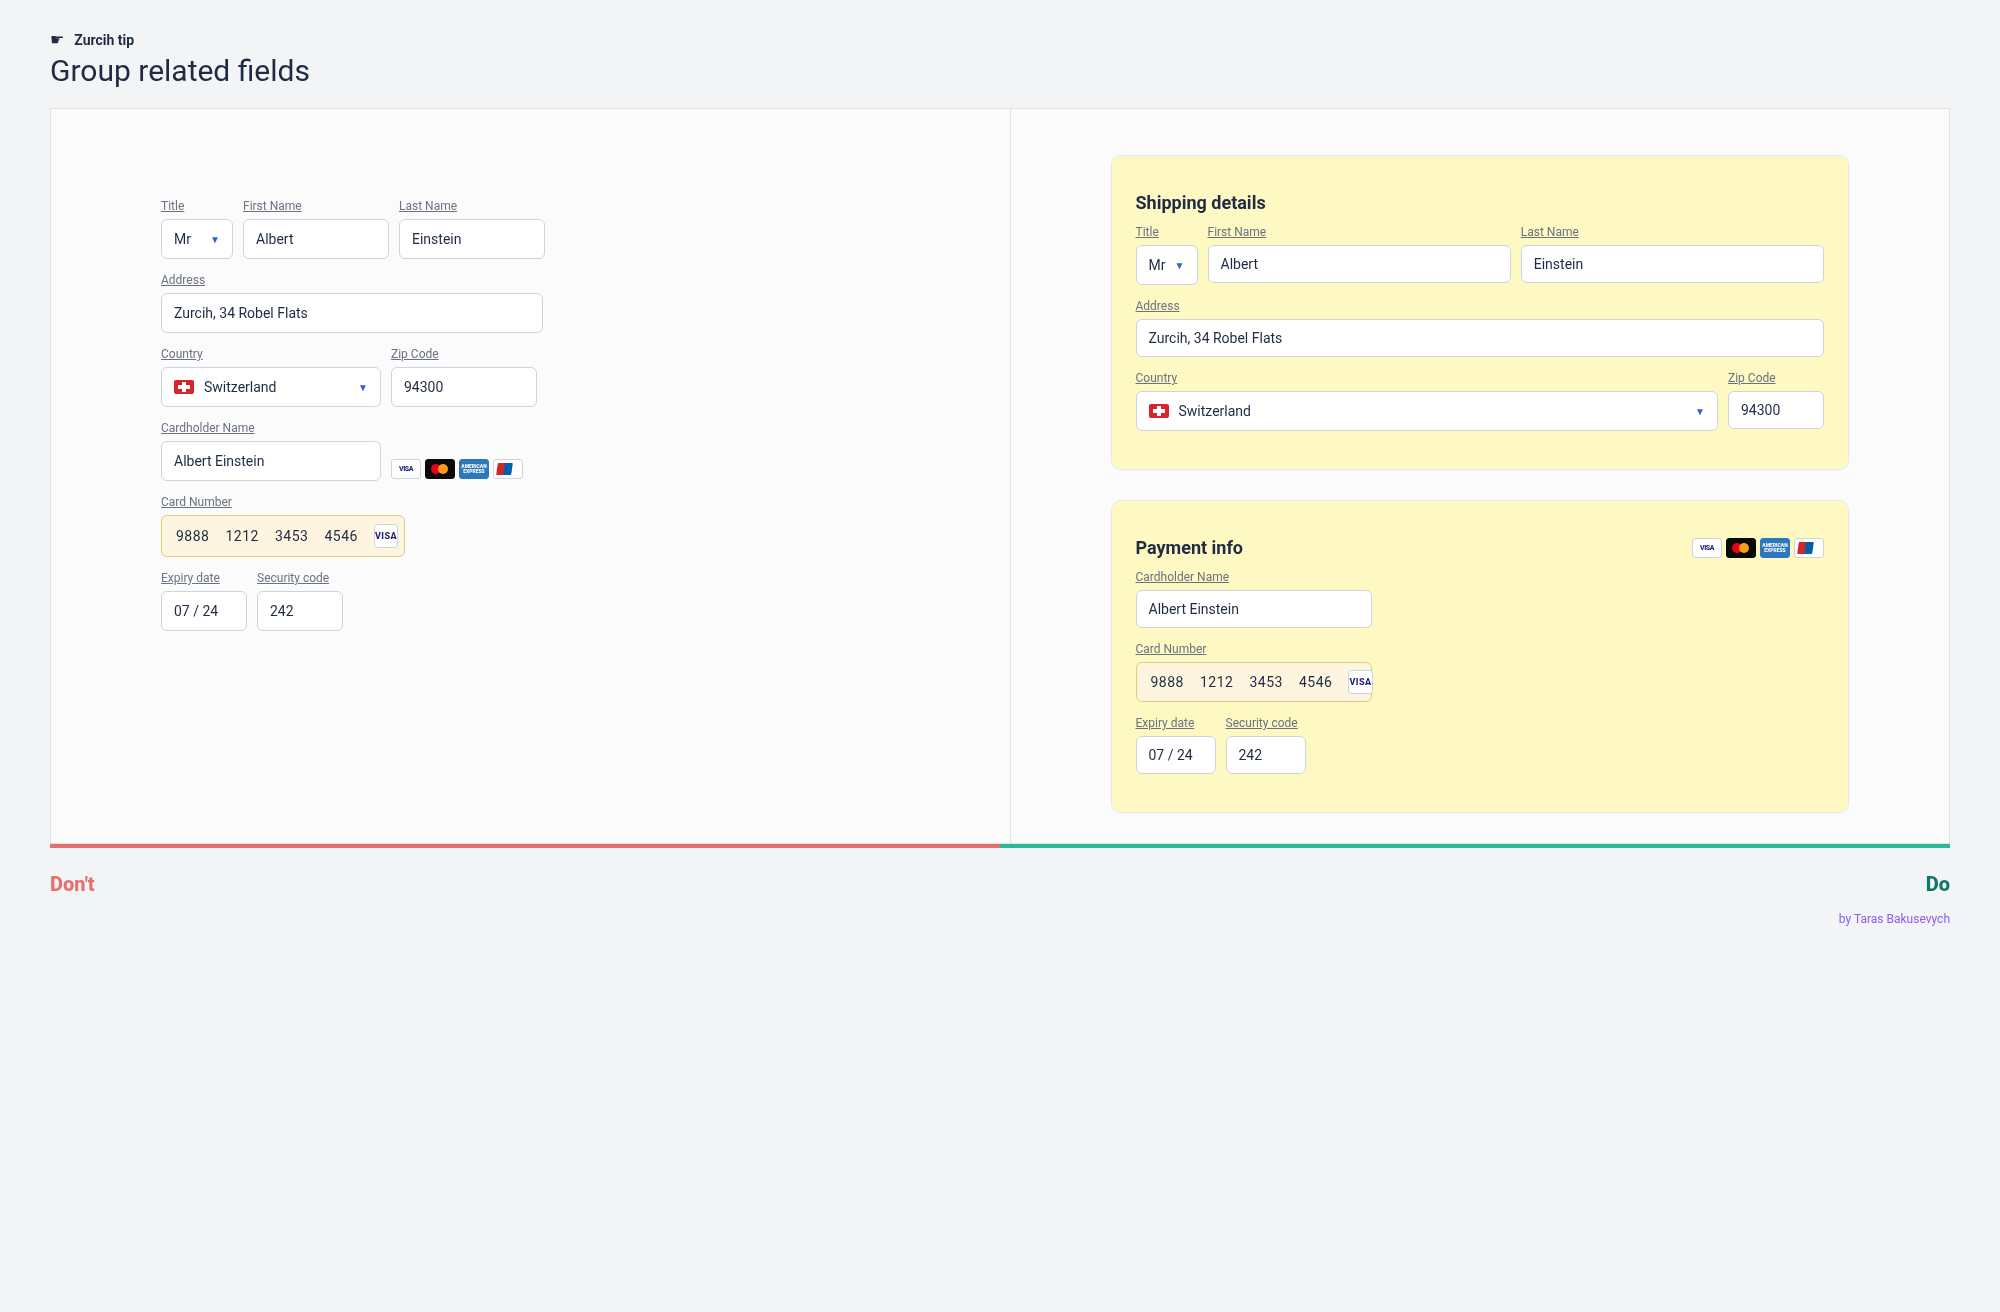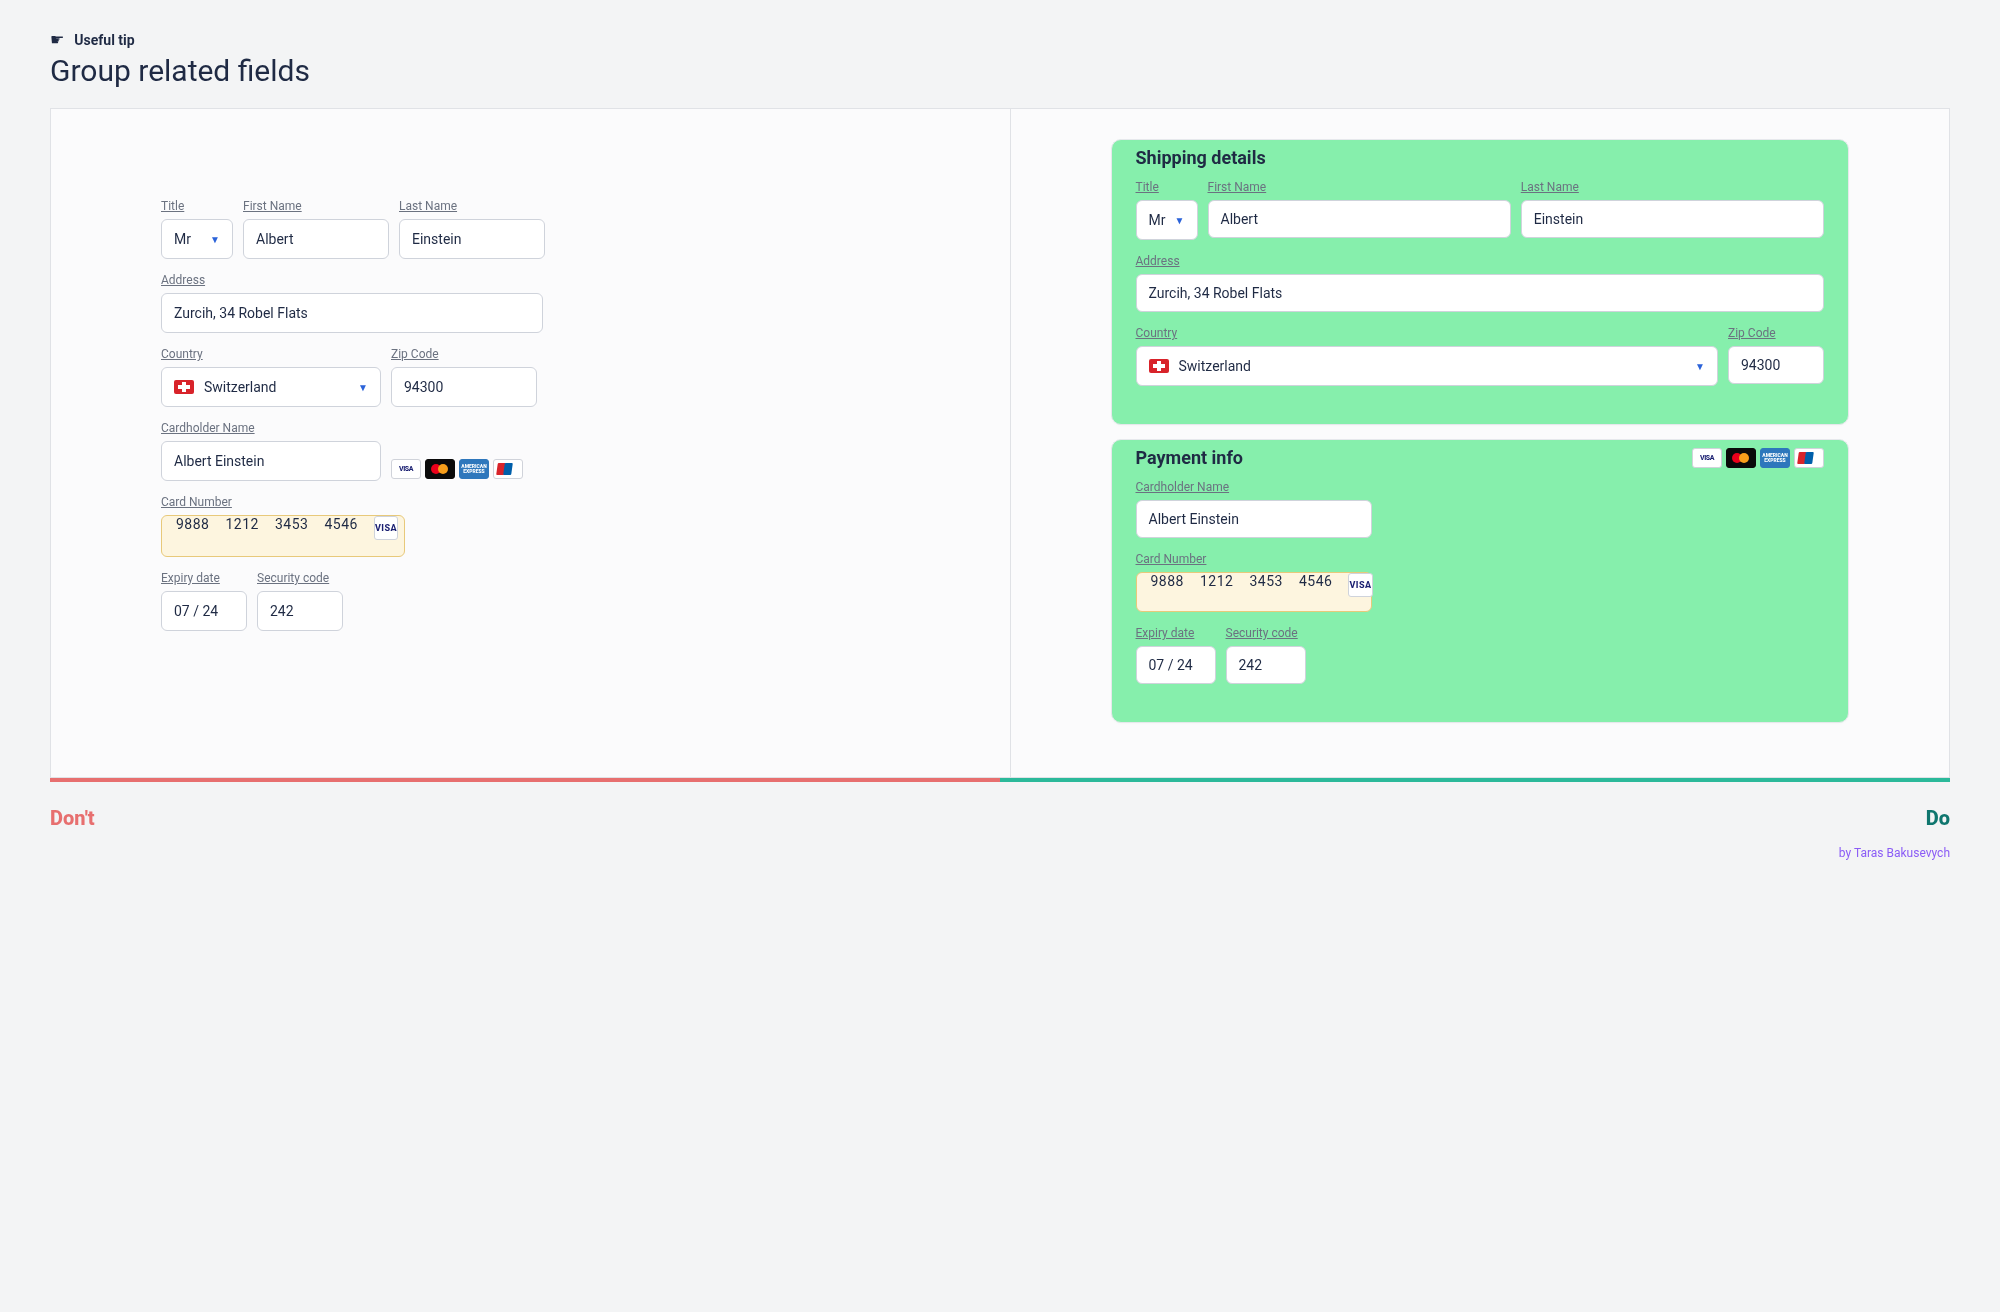--- a/index.html
+++ b/index.html
@@ -17,25 +17,26 @@
   .compare {
     display: flex;
     border: 1px solid #e0e2e6;
     background: #fff;
     min-height: 670px;
   }
   .panel { flex: 1; position: relative; }
   .panel.left { border-right: 1px solid #e0e2e6; background: #fbfbfc; padding: 90px 110px 60px 110px; }
   .panel.right { background: #fbfbfc; padding: 30px 100px 30px 100px; display: flex; flex-direction: column; gap: 14px; }
   .card {
-    background: #86efac;
+    background: #fef9c3;
     border: 1px solid #e6e8ec;
     border-radius: 10px;
-    padding: 7px 24px 24px 24px;
+    padding: 36px 24px 24px 24px;
     box-shadow: 0 1px 3px rgba(0,0,0,0.02);
+    margin-top: 16px;
   }
   .card-header { display: flex; align-items: center; justify-content: space-between; margin-bottom: 12px; }
   .card-title { font-size: 18px; font-weight: 700; color: #1f2a44; }
   .label { font-size: 12px; color: #6b7280; margin-bottom: 6px; display: block; text-decoration: underline; }
   .field { margin-bottom: 14px; }
   .row { display: flex; gap: 10px; }
   .input, .select {
     border: 1px solid #cfd3db;
     border-radius: 6px;
     background: #fff;
@@ -68,21 +69,21 @@
   .cc.amex { background:#2e77bc; color:#fff; border-color:#2e77bc; font-size:5px; line-height:1; text-align:center; }
   .cc.up { background:#fff; position:relative; }
   .cc.up::before { content:""; position:absolute; left:3px; top:3px; width:8px; height:12px; background:#d8232a; transform:skewX(-8deg); border-radius:1px;}
   .cc.up::after { content:""; position:absolute; left:10px; top:3px; width:8px; height:12px; background:#005faa; transform:skewX(-8deg); border-radius:1px;}
   .card-number-box {
     border: 1px solid #e8c97a;
     background: #fdf5df;
     border-radius: 6px;
     height: 42px;
     display: flex;
-    align-items: flex-start;
+    align-items: center;
     padding: 0 8px 0 14px;
     gap: 16px;
     font-size: 14px;
     color: #1f2a44;
     letter-spacing: 0.5px;
   }
   .card-number-box .visa-badge {
     margin-left: auto;
     width: 34px; height: 24px; border: 1px solid #cfd3db; border-radius: 3px;
     display: flex; align-items: center; justify-content: center; font-size: 9px; font-weight: 800; color: #1a1f71; background:#fff;
@@ -116,21 +117,21 @@
   .w-cardnum-r { width: 236px; }
 
   .payment-header-brands { display:flex; gap:4px; }
 </style>
 </head>
 <body>
 
 <div class="header">
   <div class="tip-row">
     <span class="tip-icon">☛</span>
-    <span class="tip-text">Useful tip</span>
+    <span class="tip-text">Zurcih tip</span>
   </div>
   <h1 class="title">Group related fields</h1>
 </div>
 
 <div class="compare">
 
   <div class="panel left">
 
     <div class="row">
       <div class="field w-title">

